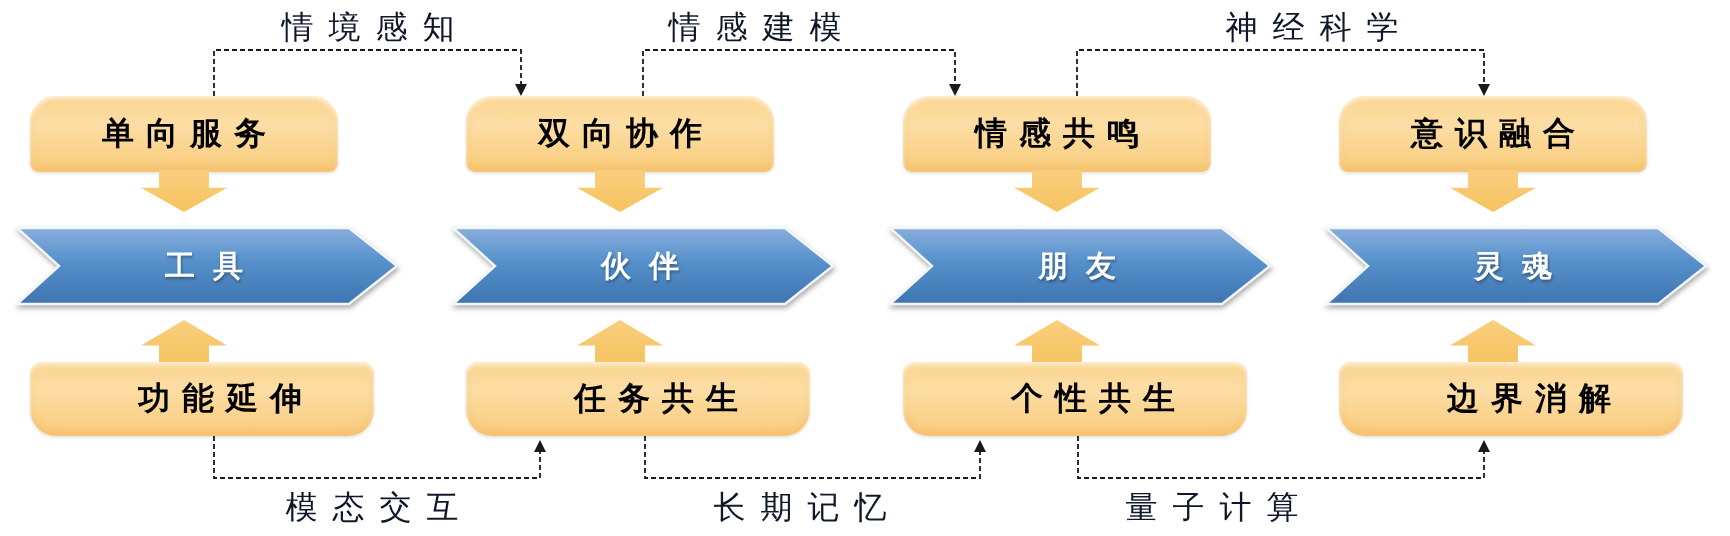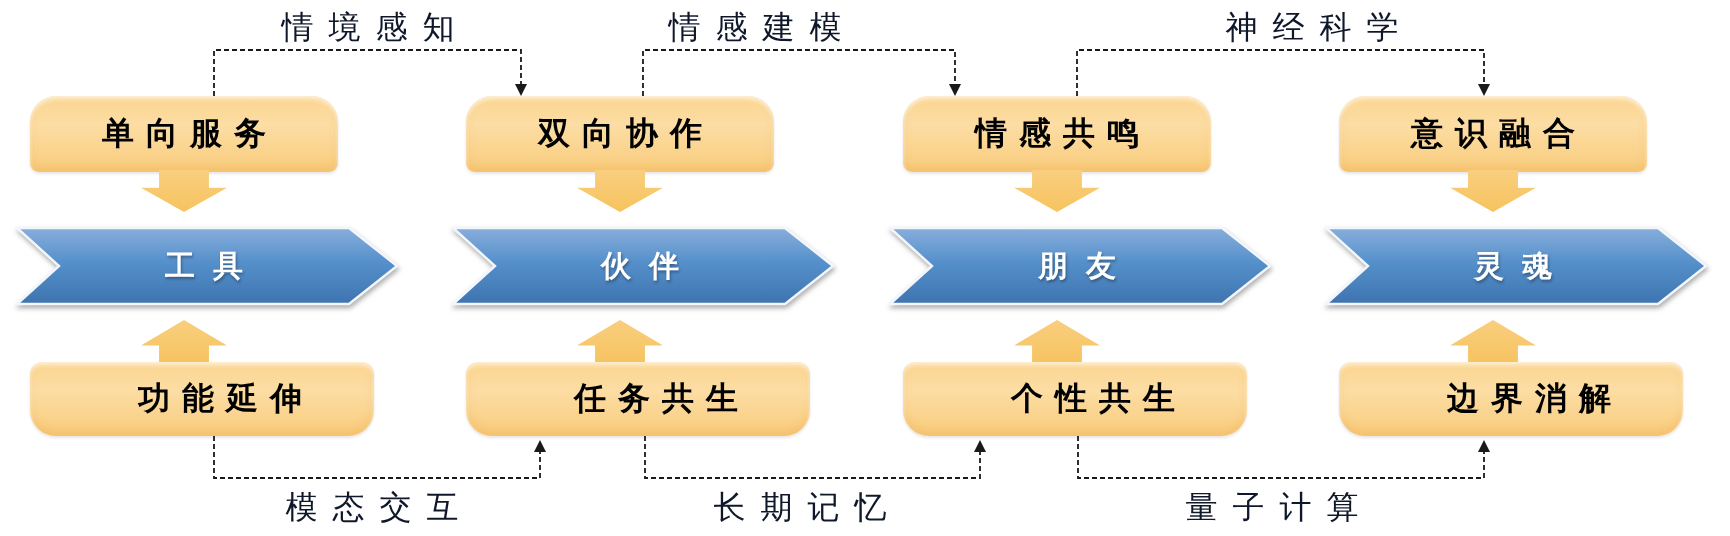--- a/index.html
+++ b/index.html
@@ -142,15 +142,15 @@
     <polygon points="974,452 986,452 980,440"></polygon>
     <path d="M1078,436 L1078,478 L1484,478 L1484,451"></path>
     <polygon points="1478,452 1490,452 1484,440"></polygon>
   </svg>
 
   <div class="tech-label top" style="left:368px;">情境感知</div>
   <div class="tech-label top" style="left:755px;">情感建模</div>
   <div class="tech-label top" style="left:1312px;font-family:Liberation Serif, serif;">神经科学</div>
   <div class="tech-label bottom" style="left:372px;">模态交互</div>
   <div class="tech-label bottom" style="left:800px;">长期记忆</div>
-  <div class="tech-label bottom" style="left:1272px;">量子计算</div>
+  <div class="tech-label bottom" style="left:1212px;">量子计算</div>
 
 </div>
 
 </body></html>

